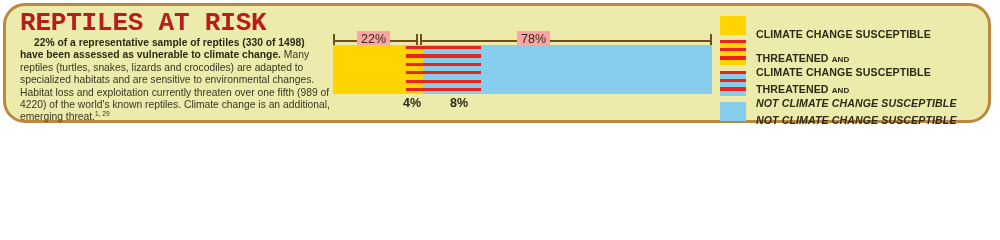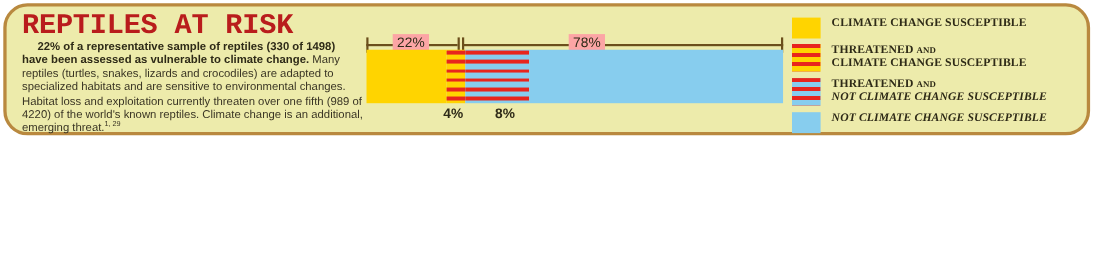--- a/index.html
+++ b/index.html
@@ -204,21 +204,22 @@
   }
 
   .legend-text {
     margin-left: 10px;
     font-size: 10.6px;
     font-weight: bold;
     color: #2e2a17;
     line-height: 12.4px;
     letter-spacing: 0.1px;
     white-space: nowrap;
-    font-family: Liberation Serif, serif;
+    font-family: Liberation Sans, sans-serif;
+    margin-top: 12px;
   }
   .legend-text .and {
     font-size: 8px;
     font-weight: bold;
   }
   .legend-text .ital {
     font-style: italic;
   }
 </style>
 </head>

